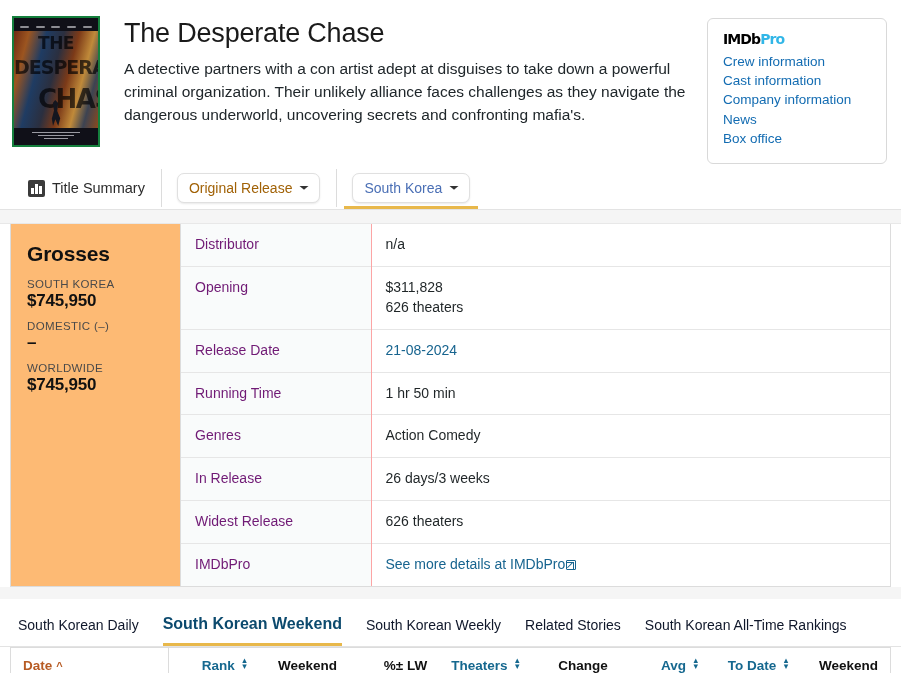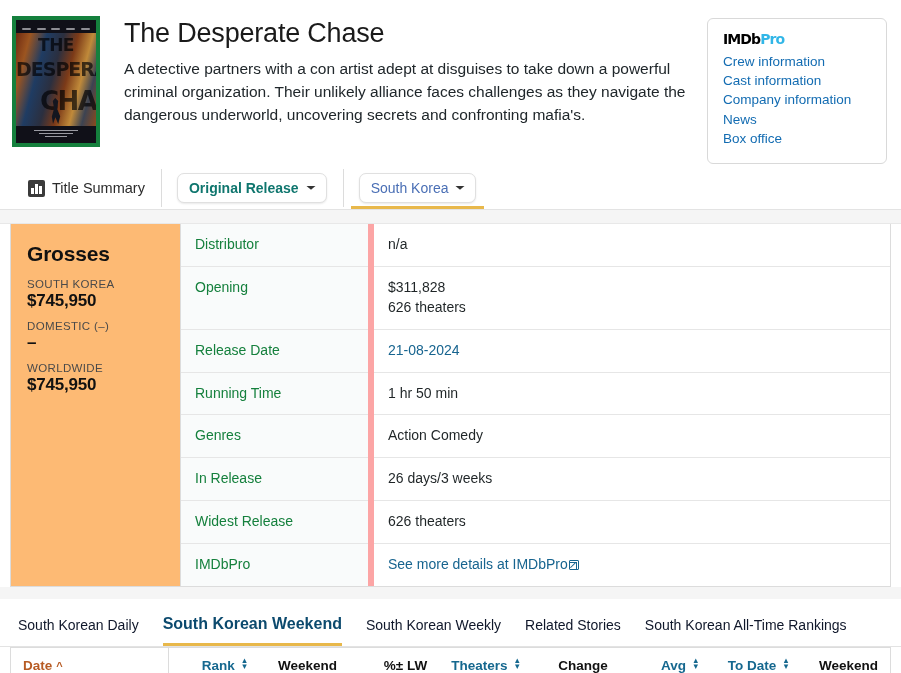--- a/index.html
+++ b/index.html
@@ -20,21 +20,21 @@
     display: flex;
     padding: 16px 12px 0 12px;
     position: relative;
     height: 168px;
   }
 
   .poster {
     width: 88px;
     height: 131px;
     flex: 0 0 88px;
-    border: 4px solid #15803d;
+    border: 2px solid #15803d;
     background: #101018;
     position: relative;
     overflow: hidden;
   }
   .poster-credits {
     position: absolute; top: 4px; left: 3px; right: 3px; height: 9px;
     display: flex; justify-content: space-around; align-items: center;
   }
   .poster-credits i {
     display: block; width: 9px; height: 2px; background: #8d8d93; border-radius: 1px;
@@ -166,21 +166,21 @@
     border-radius: 7px;
     box-shadow: 0 1px 2px rgba(0,0,0,0.09);
     padding: 6px 11px;
     font-size: 14px;
     cursor: pointer;
     white-space: nowrap;
   }
   .dropdown .caret {
     font-size: 10px; line-height: 1; transform: scaleX(1.25); color: #333;
   }
-  .dd-dark { color: #0f766e; font-weight: bold; }
+  .dd-dark { color: #a16207; }
   .dd-blue { color: #4a6fb5; }
   .ctl-active::after {
     content: "";
     position: absolute;
     left: 8px; right: 8px; bottom: 0;
     height: 3px;
     background: #e8b84b;
   }
 
   
@@ -229,22 +229,22 @@
   .detail-table tr:last-child { border-bottom: none; }
   .detail-table td {
     padding: 11px 14px;
     font-size: 14px;
     vertical-align: top;
     line-height: 1.42;
   }
   .detail-table td.k {
     width: 190px;
     background: #f9fbfb;
-    color: #15803d;
-    border-right: 6px solid #fca5a5;
+    color: #701a75;
+    border-right: 1px solid #fca5a5;
   }
   .detail-table td.v { color: #1f2527; }
   .lnk { color: #17648f; text-decoration: none; cursor: pointer; }
   .ext {
     display: inline-block;
     width: 10px; height: 10px;
     border: 1.4px solid #17648f;
     border-radius: 1px;
     position: relative;
     margin-left: 1px;

